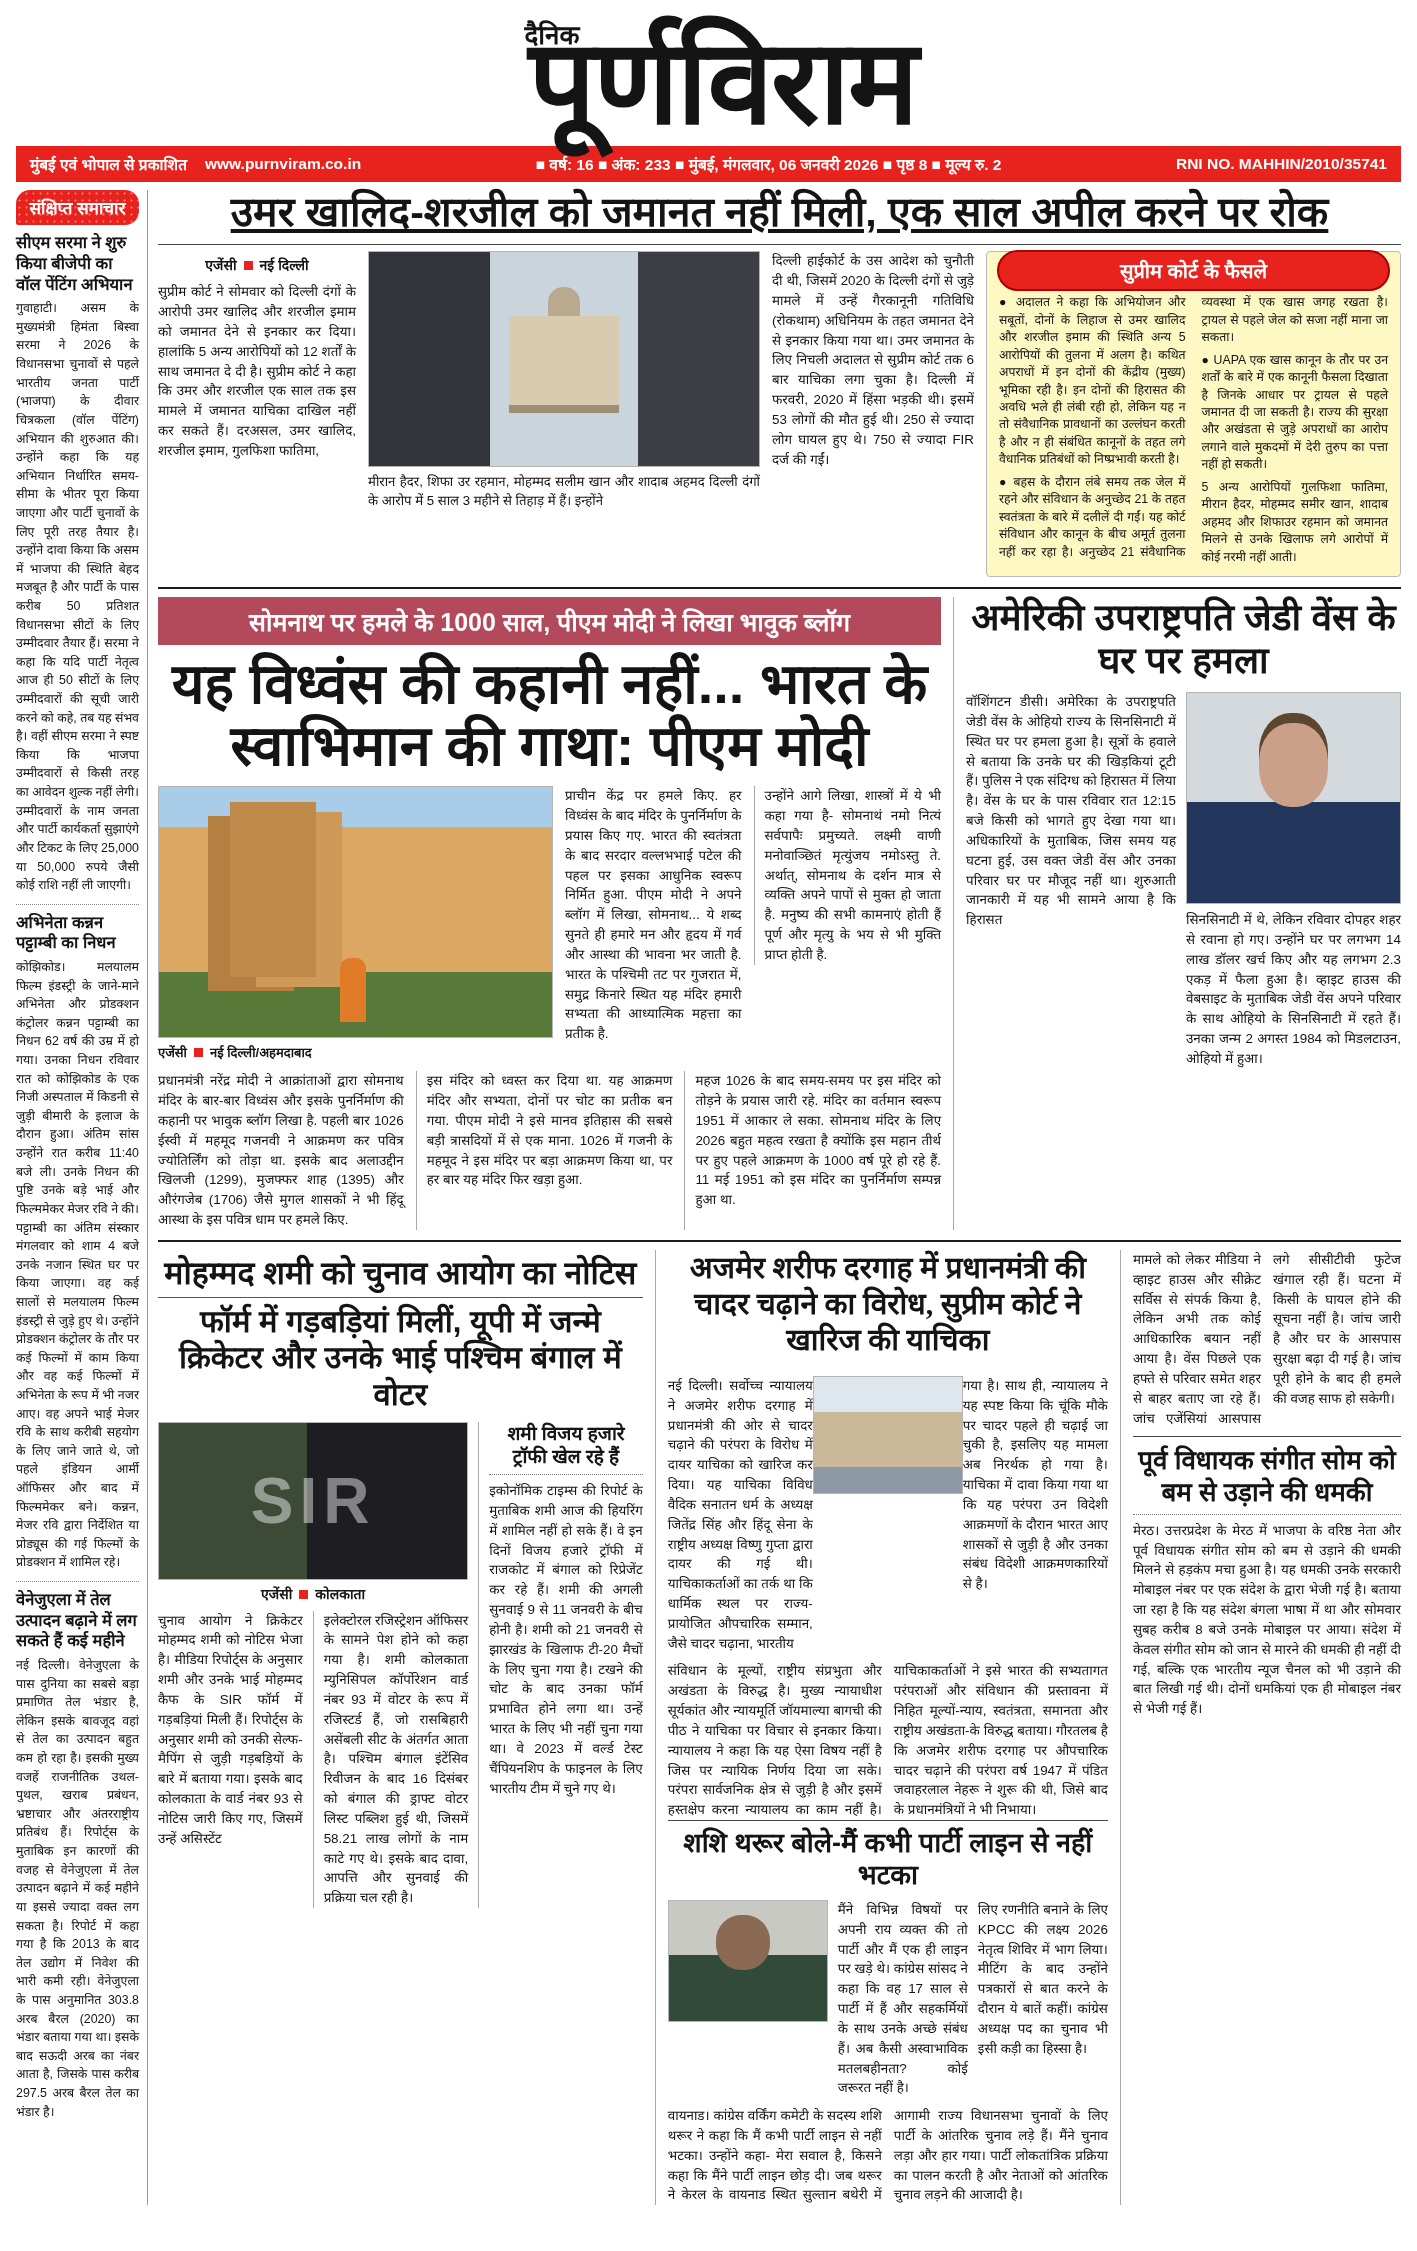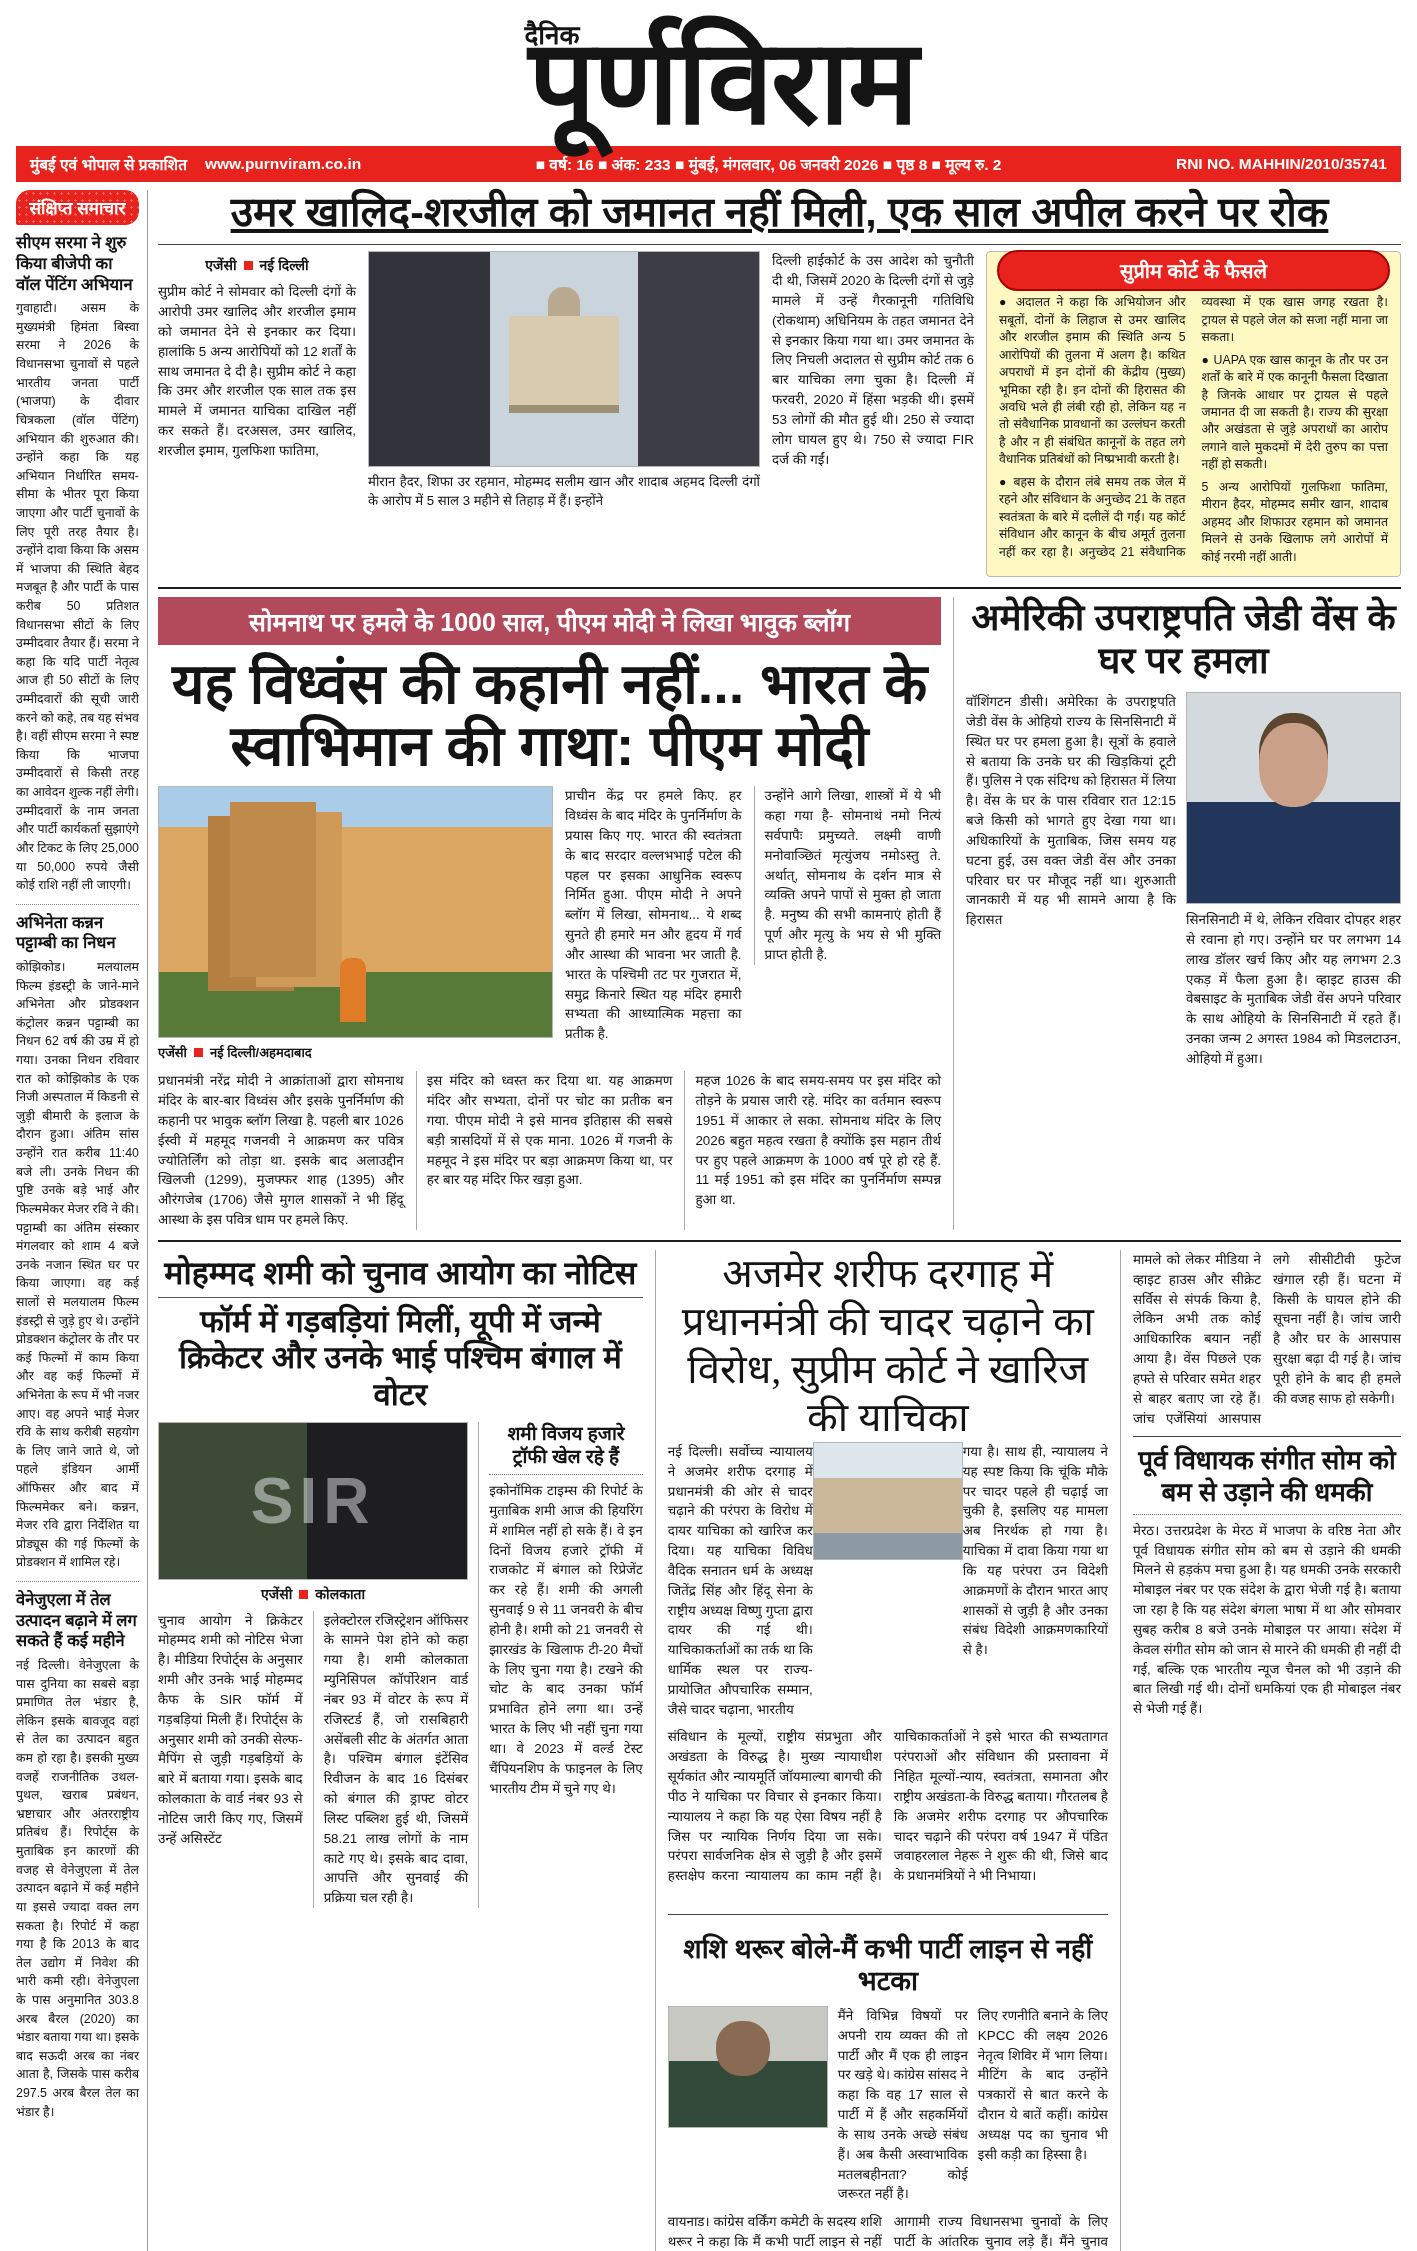--- a/index.html
+++ b/index.html
@@ -87,25 +87,25 @@
   .shami-left { width:64%; flex:0 0 64%; }
   .shami-photo { width:100%; height:158px; background:linear-gradient(90deg,#3c4a36 0 48%,#1d1d22 48% 100%); }
   .shami-photo .wm { position:absolute; inset:0; display:flex; align-items:center; justify-content:center;
       font-size:64px; font-weight:bold; color:rgba(255,255,255,.45); letter-spacing:6px; }
   .shami-cols { display:flex; gap:10px; }
   .shami-cols > div { flex:1; }
   .shami-sub { flex:1; border-left:1px solid #a8a8a8; padding-left:10px; }
   .shami-subhead { font-weight:bold; font-size:19px; text-align:center; line-height:1.25; border-bottom:1px dotted #777; padding-bottom:5px; margin-bottom:6px; }
 
   .midcol { width:37.5%; flex:0 0 37.5%; border-left:1px solid #a8a8a8; border-right:1px solid #a8a8a8; padding:0 12px; }
-  .ajmer-h3 { font-family:"Liberation Serif", serif; font-weight:normal; font-size:40px; text-align:center; line-height:1.2; margin-bottom:0; }
+  .ajmer-h3 { font-family:"Liberation Serif", serif; font-weight:bold; font-size:30px; text-align:center; line-height:1.2; margin-bottom:18px; }
   .ajmer-row { display:flex; align-items:flex-start; }
   .ajmer-photo { width:150px; height:118px; flex:0 0 150px; background:linear-gradient(180deg,#dfe7ee 0 30%,#cbb89a 30% 78%,#8d9aa6 78% 100%); }
   .ajmer-strip { column-count:2; column-gap:12px; margin-top:8px; }
-  .tharoor { margin-top:28px; border-top:1.5px solid #444; padding-top:18px; }
+  .tharoor { margin-top:0; border-top:1.5px solid #444; padding-top:6px; }
   .tharoor-h4 { font-size:27px; font-weight:bold; text-align:center; line-height:1.2; margin-bottom:8px; }
   .tharoor-row { display:flex; gap:10px; align-items:flex-start; }
   .tharoor-photo { width:160px; height:122px; flex:0 0 160px; background:linear-gradient(180deg,#c7c9c2 0 45%,#324a3a 45% 100%); }
   .tharoor-photo .head { position:absolute; left:30%; top:12%; width:34%; height:46%; background:#8a6a52; border-radius:46%; }
   .tharoor-strip { column-count:2; column-gap:12px; margin-top:8px; }
 
   .rightcol { flex:1; min-width:0; }
   .vance-cont { column-count:2; column-gap:12px; border-bottom:1.5px solid #444; padding-bottom:8px; }
   .som { margin-top:8px; }
   .som-h4 { font-size:26px; font-weight:bold; text-align:center; line-height:1.22; margin-bottom:5px; }

